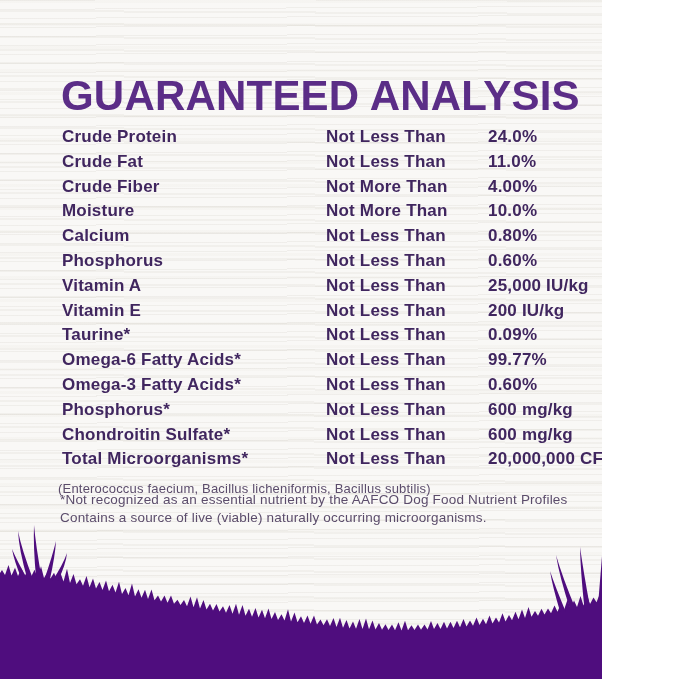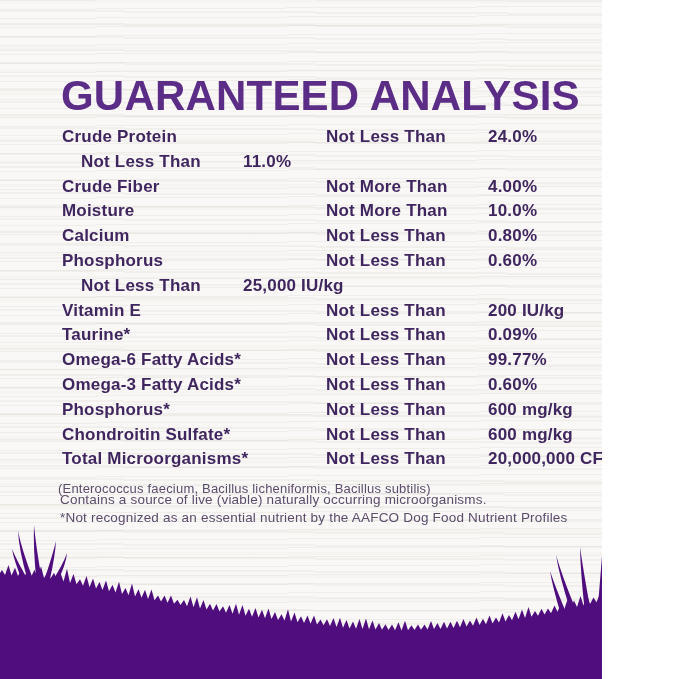--- a/index.html
+++ b/index.html
@@ -66,20 +66,21 @@
 
   <div class="analysis-table">
 
       <div class="row">
         <span class="nutrient">Crude Protein</span>
         <span class="cond">Not Less Than</span>
         <span class="value">24.0%</span>
       </div>
 
       <div class="row">
+        <span class="nutrient">Crude Fat</span>
         <span class="cond">Not Less Than</span>
         <span class="value">11.0%</span>
       </div>
 
       <div class="row">
         <span class="nutrient">Crude Fiber</span>
         <span class="cond">Not More Than</span>
         <span class="value">4.00%</span>
       </div>
 
@@ -95,20 +96,21 @@
         <span class="value">0.80%</span>
       </div>
 
       <div class="row">
         <span class="nutrient">Phosphorus</span>
         <span class="cond">Not Less Than</span>
         <span class="value">0.60%</span>
       </div>
 
       <div class="row">
+        <span class="nutrient">Vitamin A</span>
         <span class="cond">Not Less Than</span>
         <span class="value">25,000 IU/kg</span>
       </div>
 
       <div class="row">
         <span class="nutrient">Vitamin E</span>
         <span class="cond">Not Less Than</span>
         <span class="value">200 IU/kg</span>
       </div>
 
@@ -145,22 +147,22 @@
       <div class="row">
         <span class="nutrient">Total Microorganisms*</span>
         <span class="cond">Not Less Than</span>
         <span class="value">20,000,000 CFU/lb</span>
       </div>
     </div>
 
   <p class="micro-note">(Enterococcus faecium, Bacillus licheniformis, Bacillus subtilis)</p>
 
   <div class="footnotes">
+    <div>*Not recognized as an essential nutrient by the AAFCO Dog Food Nutrient Profiles</div>
     <div>Contains a source of live (viable) naturally occurring microorganisms.</div>
-    <div>*Not recognized as an essential nutrient by the AAFCO Dog Food Nutrient Profiles</div>
   </div>
 
   <svg class="grass" id="grass-svg" viewBox="0 0 679 160" preserveAspectRatio="none" aria-hidden="true">
       <path d="M0,160 L0,54.0 L2.0,51.0 L5.0,55.9 L8.5,45.9 L11.5,56.4 L15.0,48.7 L18.0,56.9 L21.5,49.2 L24.5,57.5 L28.0,50.8 L31.0,58.0 L34.5,50.8 L37.5,58.5 L41.0,47.3 L44.0,59.0 L47.5,53.6 L50.5,59.6 L54.0,53.7 L57.0,61.0 L60.5,53.9 L63.5,62.5 L67.0,49.7 L70.0,63.9 L73.5,55.0 L76.5,65.3 L80.0,60.3 L83.0,66.8 L86.5,56.9 L89.5,68.2 L93.0,59.4 L96.0,69.6 L99.5,63.0 L102.5,71.0 L106.0,61.4 L109.0,72.3 L112.5,65.7 L115.5,73.6 L119.0,62.7 L122.0,74.9 L125.5,69.0 L128.5,76.2 L132.0,64.6 L135.0,77.5 L138.5,70.2 L141.5,78.8 L145.0,70.8 L148.0,80.1 L151.5,70.6 L154.5,81.3 L158.0,76.4 L161.0,82.5 L164.5,76.4 L167.5,83.7 L171.0,76.6 L174.0,84.8 L177.5,80.7 L180.5,86.0 L184.0,80.9 L187.0,87.2 L190.5,77.6 L193.5,88.3 L197.0,78.3 L200.0,89.5 L203.5,81.0 L206.5,90.5 L210.0,84.7 L213.0,91.6 L216.5,84.9 L219.5,92.6 L223.0,87.3 L226.0,93.7 L229.5,86.1 L232.5,94.7 L236.0,84.7 L239.0,95.7 L242.5,86.1 L245.5,96.8 L249.0,89.8 L252.0,97.7 L255.5,88.9 L258.5,98.5 L262.0,90.7 L265.0,99.3 L268.5,89.4 L271.5,100.1 L275.0,93.1 L278.0,100.9 L281.5,95.3 L284.5,101.6 L288.0,90.2 L291.0,102.4 L294.5,93.4 L297.5,103.2 L301.0,97.2 L304.0,104.0 L307.5,96.6 L310.5,104.8 L314.0,96.6 L317.0,105.5 L320.5,100.6 L323.5,106.3 L327.0,100.2 L330.0,107.1 L333.5,99.1 L336.5,107.9 L340.0,98.7 L343.0,108.7 L346.5,101.1 L349.5,109.4 L353.0,102.5 L356.0,109.7 L359.5,99.9 L362.5,110.0 L366.0,99.6 L369.0,110.3 L372.5,101.4 L375.5,110.5 L379.0,104.1 L382.0,110.8 L385.5,105.2 L388.5,111.0 L392.0,105.5 L395.0,111.3 L398.5,103.2 L401.5,111.4 L405.0,101.7 L408.0,111.2 L411.5,106.2 L414.5,110.9 L418.0,105.6 L421.0,110.7 L424.5,105.4 L427.5,110.4 L431.0,102.0 L434.0,110.1 L437.5,103.9 L440.5,109.9 L444.0,102.7 L447.0,109.6 L450.5,102.8 L453.5,109.1 L457.0,101.8 L460.0,108.3 L463.5,100.1 L466.5,107.5 L470.0,101.4 L473.0,106.7 L476.5,98.4 L479.5,106.0 L483.0,99.7 L486.0,105.2 L489.5,96.5 L492.5,104.4 L496.0,98.4 L499.0,103.6 L502.5,94.2 L505.5,102.5 L509.0,96.1 L512.0,101.3 L515.5,92.7 L518.5,100.2 L522.0,90.4 L525.0,99.0 L528.5,88.1 L531.5,97.8 L535.0,92.0 L538.0,96.7 L541.5,89.7 L544.5,95.5 L548.0,89.6 L551.0,94.3 L554.5,86.5 L557.5,92.7 L561.0,84.3 L564.0,91.1 L567.5,80.5 L570.5,89.6 L574.0,81.4 L577.0,88.0 L580.5,76.9 L583.5,86.5 L587.0,76.0 L590.0,84.9 L593.5,78.5 L596.5,83.3 L600.0,74.6 L603.0,82.2 L606.5,72.7 L609.5,81.5 L613.0,71.8 L616.0,80.9 L619.5,68.3 L622.5,80.3 L626.0,69.6 L629.0,79.6 L632.5,73.7 L635.5,79.0 L639.0,73.6 L642.0,78.3 L645.5,70.3 L648.5,77.7 L652.0,71.1 L655.0,77.2 L658.5,66.6 L661.5,76.7 L665.0,71.3 L668.0,76.3 L671.5,70.3 L674.5,75.8 L679,74.0 L679,160 Z"></path>
       <path d="M21.2,58.9 Q14.0,41.6 12,30 Q16.8,41.6 26.8,58.9 Z"></path>
       <path d="M27.2,59.4 Q19.0,31.0 18,12 Q21.8,31.0 32.8,59.4 Z"></path>
       <path d="M36.2,60.1 Q33.1,27.6 34,6 Q35.9,27.6 41.8,60.1 Z"></path>
       <path d="M44.2,60.8 Q52.3,37.5 56,22 Q55.1,37.5 49.8,60.8 Z"></path>
       <path d="M52.2,62.1 Q63.2,45.2 67,34 Q66.0,45.2 57.8,62.1 Z"></path>
       <path d="M560.2,92.9 Q552.7,68.4 550,52 Q555.5,68.4 565.8,92.9 Z"></path>

